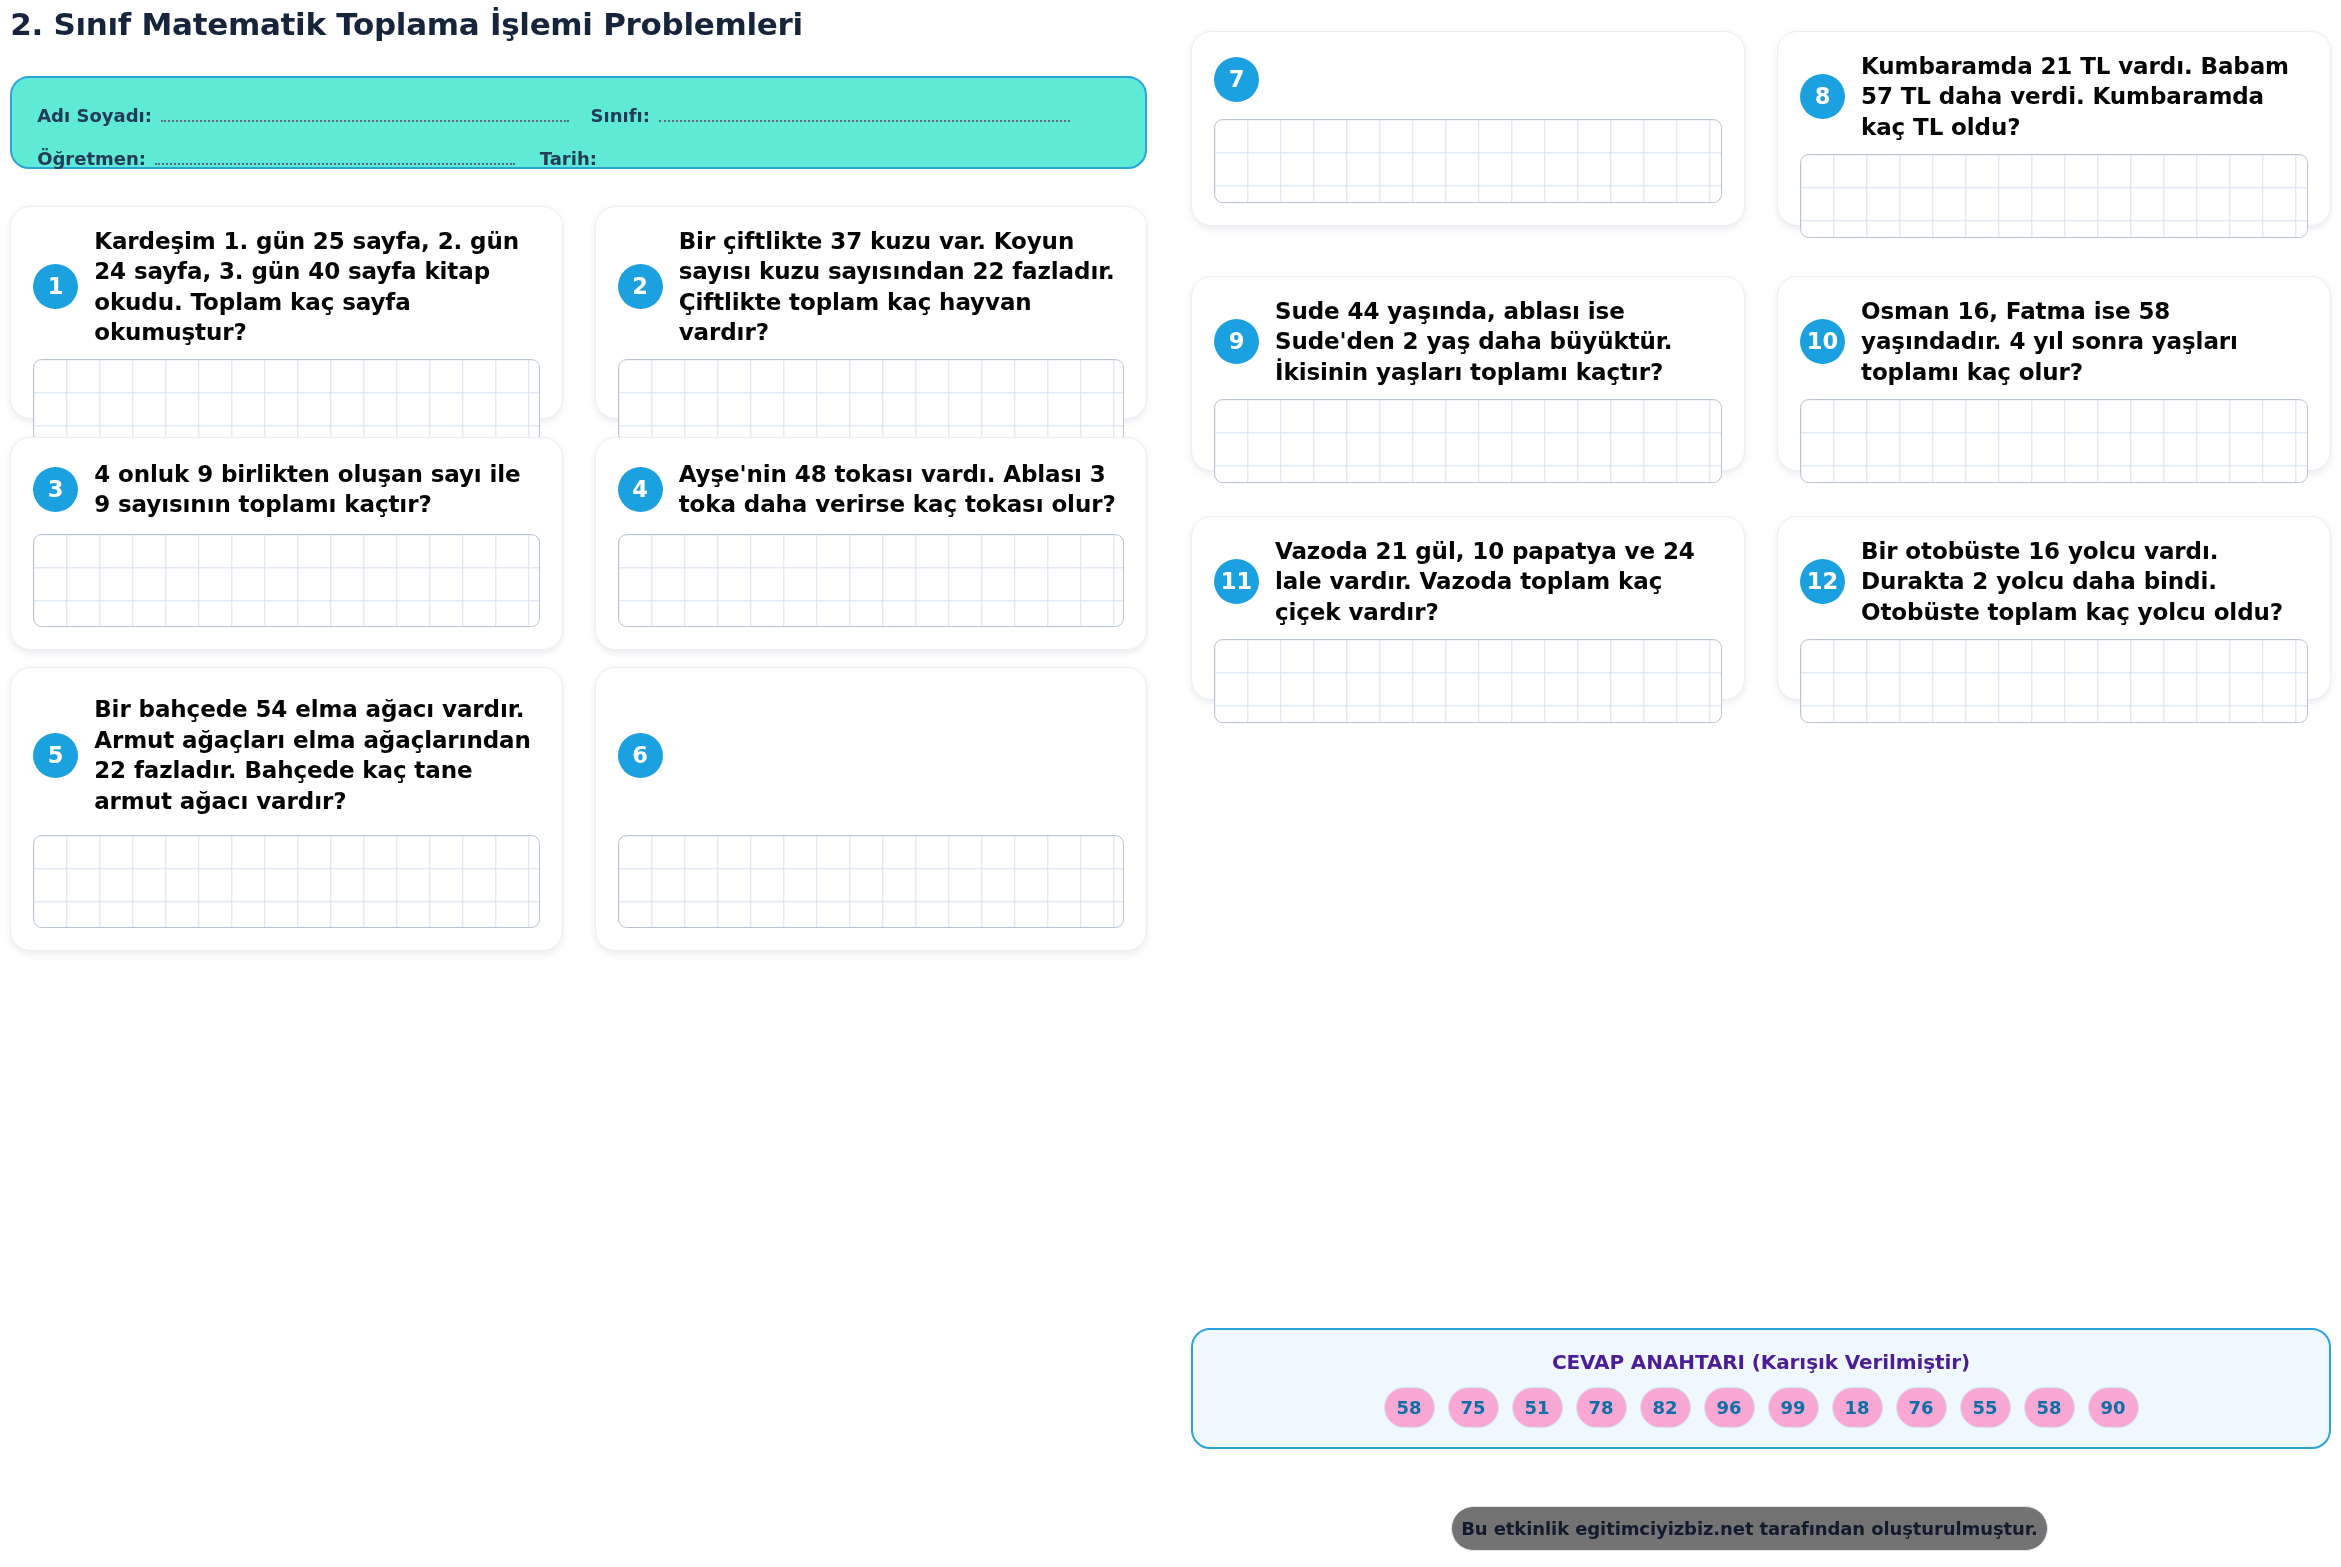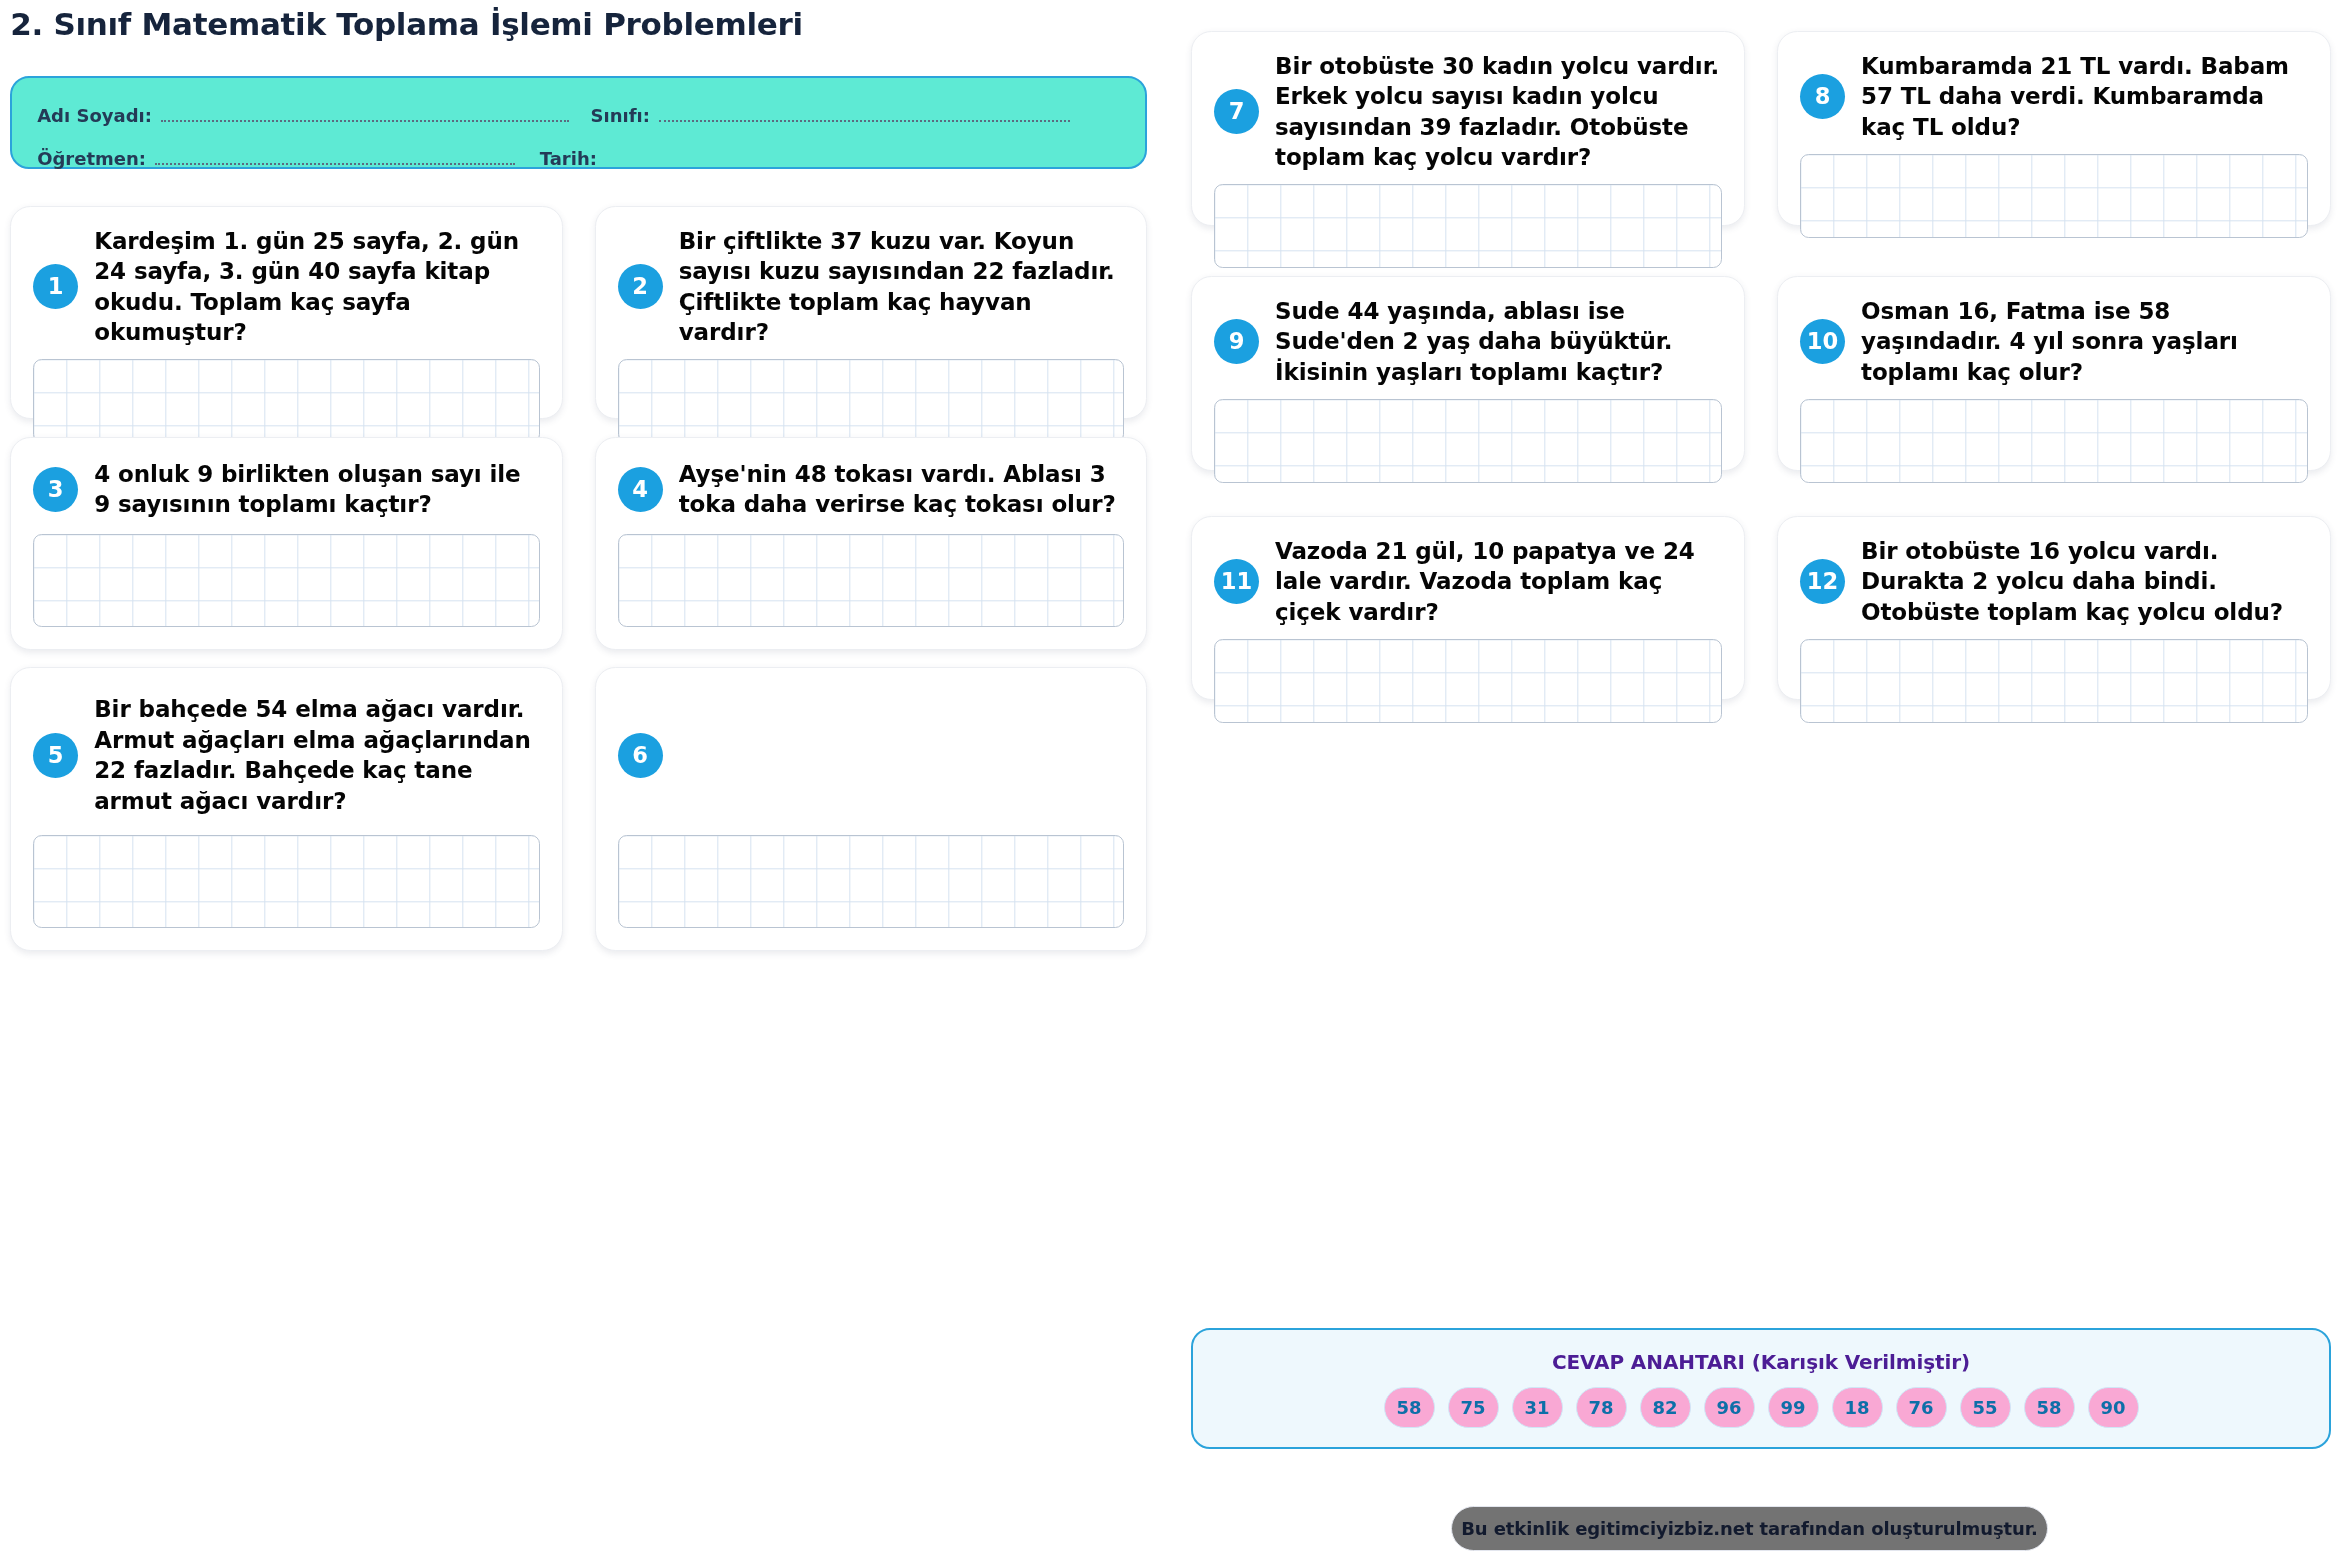--- a/index.html
+++ b/index.html
@@ -294,21 +294,20 @@
     </div>
 
   </div>
 
   <div class="col-right">
 
     <div class="q-row">
       <div class="q-card q-right-h1">
         <div class="q-body">
           <div class="q-badge">7</div>
-          <div class="q-text">Bir otobüste 30 kadın yolcu vardır. Erkek yolcu sayısı kadın yolcu sayısından 39 fazladır. Otobüste toplam kaç yolcu vardır?</div>
         </div>
         <div class="answer-box"></div>
       </div>
       <div class="q-card q-right-h1">
         <div class="q-body">
           <div class="q-badge">8</div>
           <div class="q-text">Kumbaramda 21 TL vardı. Babam 57 TL daha verdi. Kumbaramda kaç TL oldu?</div>
         </div>
         <div class="answer-box"></div>
       </div>
@@ -348,21 +347,21 @@
       </div>
     </div>
 
   </div>
 
   <div class="answer-key">
     <div class="answer-key-title">CEVAP ANAHTARI (Karışık Verilmiştir)</div>
     <div class="answer-key-list" id="answer-key-list">
         <div class="answer-pill">58</div>
         <div class="answer-pill">75</div>
-        <div class="answer-pill">31</div>
+        <div class="answer-pill">51</div>
         <div class="answer-pill">78</div>
         <div class="answer-pill">82</div>
         <div class="answer-pill">96</div>
         <div class="answer-pill">99</div>
         <div class="answer-pill">18</div>
         <div class="answer-pill">76</div>
         <div class="answer-pill">55</div>
         <div class="answer-pill">58</div>
         <div class="answer-pill">90</div>
       </div>

